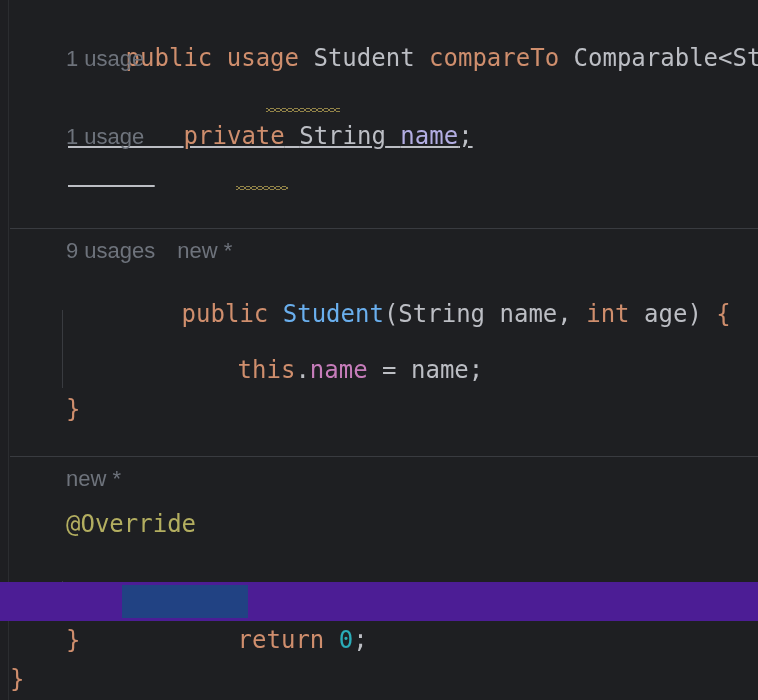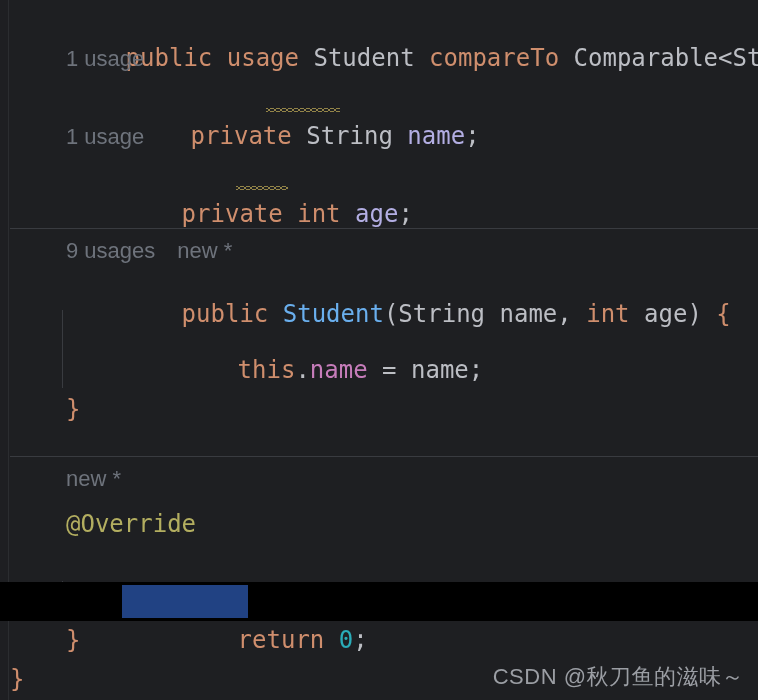--- a/index.html
+++ b/index.html
@@ -50,21 +50,21 @@
     color: #BCBEC4;
   }
   .line .txt {
     position: absolute;
     left: 10px;
     top: 0;
   }
 
   
   .line.current {
-    background: #000000;
+    background: #4c1d95;
   }
 
   
   .hint {
     position: absolute;
     left: 0;
     width: 758px;
     height: 30px;
     line-height: 30px;
     white-space: pre;
@@ -161,35 +161,30 @@
       <span class="txt">
         <span class="kw">public</span><span class="punct"> </span><span class="kw">usage</span><span class="punct"> </span><span class="type">Student</span><span class="punct"> </span><span class="kw">compareTo</span><span class="punct"> </span><span class="type">Comparable&lt;Student&gt;</span>
       </span>
     </div>
 
     <div class="hint" style="top:44px;">
       <span class="htxt">1 usage</span>
     </div>
 
     <div class="line" style="top:78px;">
-      <span class="txt" style="left:75px;">
+      <span class="txt" style="left:68px;text-decoration:underline;">
         <span class="kw">private</span><span class="punct"> </span><span class="type">String</span><span class="punct"> </span><span class="fieldu">name</span><span class="punct">;</span>
       </span>
     </div>
     <div class="squiggle" style="left:266px; top:108px; width:74px;"></div>
 
     <div class="hint" style="top:122px;">
       <span class="htxt">1 usage</span>
     </div>
 
-    <div class="line" style="top:156px;">
-      <span class="txt" style="left:66px;">
-        <span class="kw">private</span><span class="punct"> </span><span class="kw">int</span><span class="punct"> </span><span class="fieldu">age</span><span class="punct">;</span>
-      </span>
-    </div>
     <div class="squiggle" style="left:236px; top:186px; width:52px;"></div>
 
     <div class="separator" style="top:228px;"></div>
 
     <div class="hint" style="top:236px;">
       <span class="htxt"><span>9 usages</span><span class="gap"></span><span>new *</span></span>
     </div>
 
     <div class="line" style="top:256px;">
       <span class="txt" style="left:66px;">
@@ -238,15 +233,14 @@
     <div class="line" style="top:621px;">
       <span class="txt kw" style="left:66px;">}</span>
     </div>
 
     <div class="line" style="top:660px;">
       <span class="txt kw" style="left:10px;">}</span>
     </div>
 
   </div>
 
-  <div class="watermark">CSDN @秋刀鱼的滋味～</div>
 
 </div>
 
 </body></html>

